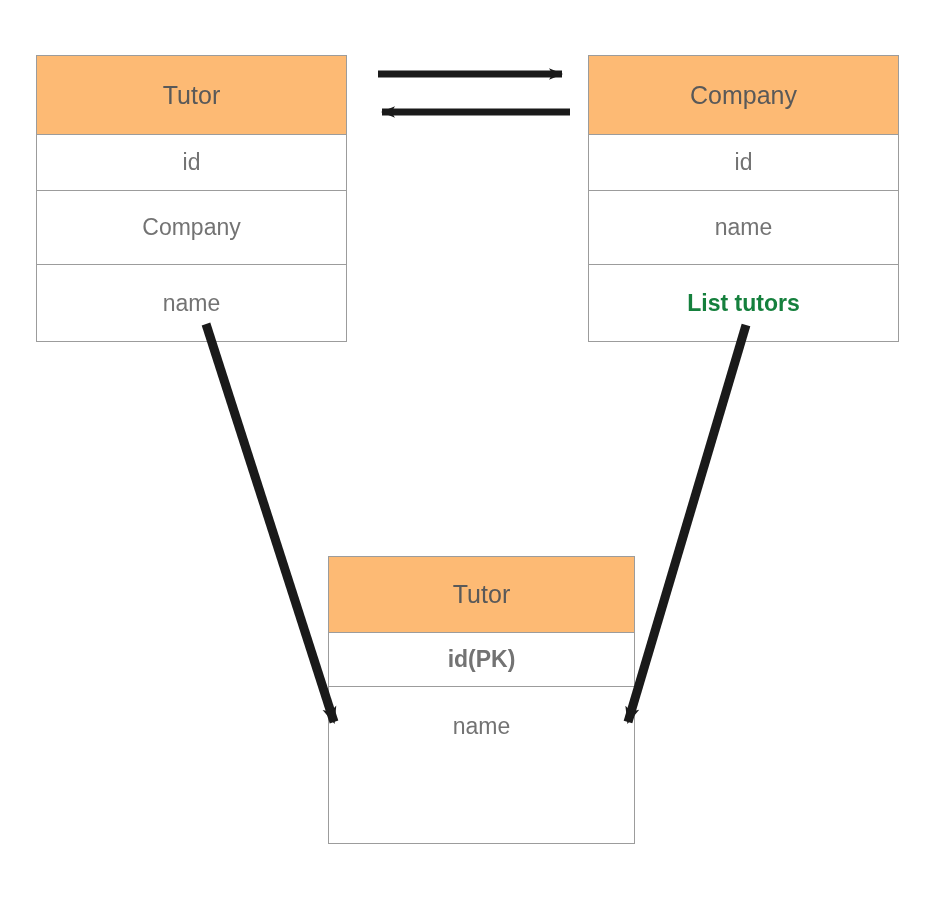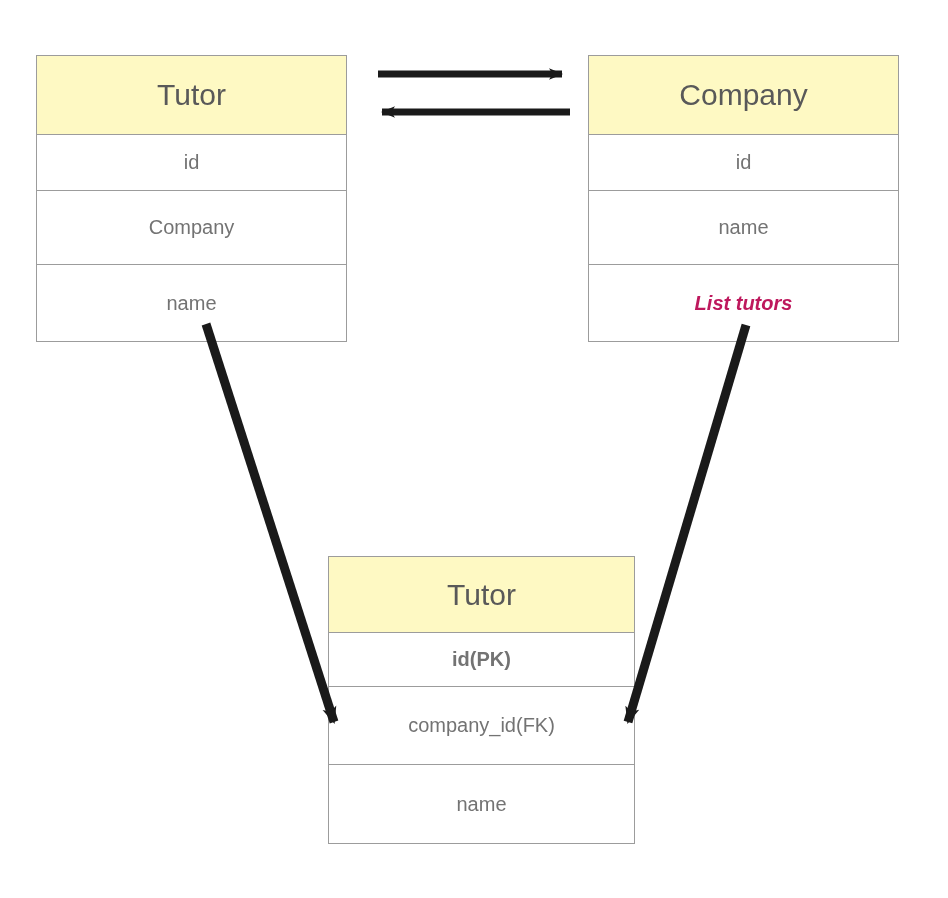--- a/index.html
+++ b/index.html
@@ -24,49 +24,48 @@
 
   .entity-table {
     position: absolute;
     box-sizing: border-box;
     border: 1px solid #9c9c9c;
     background: #ffffff;
     z-index: 2;
   }
 
   .entity-header {
-    background: #fef9c3;
+    background: #fdba74;
     color: #595959;
-    font-size: 30px;
+    font-size: 25px;
     display: flex;
     align-items: center;
     justify-content: center;
     box-sizing: border-box;
     border-bottom: 1px solid #9c9c9c;
     width: 100%;
   }
 
   .entity-row {
     color: #737373;
-    font-size: 20px;
+    font-size: 23px;
     display: flex;
     align-items: center;
     justify-content: center;
     box-sizing: border-box;
     border-bottom: 1px solid #9c9c9c;
     width: 100%;
     background: transparent;
   }
   .entity-row:last-child {
     border-bottom: none;
   }
   .entity-row.highlight {
-    color: #be185d;
+    color: #15803d;
     font-weight: bold;
-    font-style: italic;
   }
 
   
   #tbl-tutor-domain {
     left: 36px;
     top: 55px;
     width: 311px;
     height: 287px;
   }
   #tbl-tutor-domain .entity-header { height: 79px; }
@@ -141,17 +140,16 @@
   <div class="entity-table" id="tbl-company-domain">
     <div class="entity-header">Company</div>
     <div class="entity-row r0">id</div>
     <div class="entity-row r1">name</div>
     <div class="entity-row r2 highlight">List tutors</div>
   </div>
 
   <div class="entity-table" id="tbl-tutor-db">
     <div class="entity-header">Tutor</div>
     <div class="entity-row r0">id(PK)</div>
-    <div class="entity-row r1">company_id(FK)</div>
     <div class="entity-row r2">name</div>
   </div>
 
 </div>
 
 </body></html>

